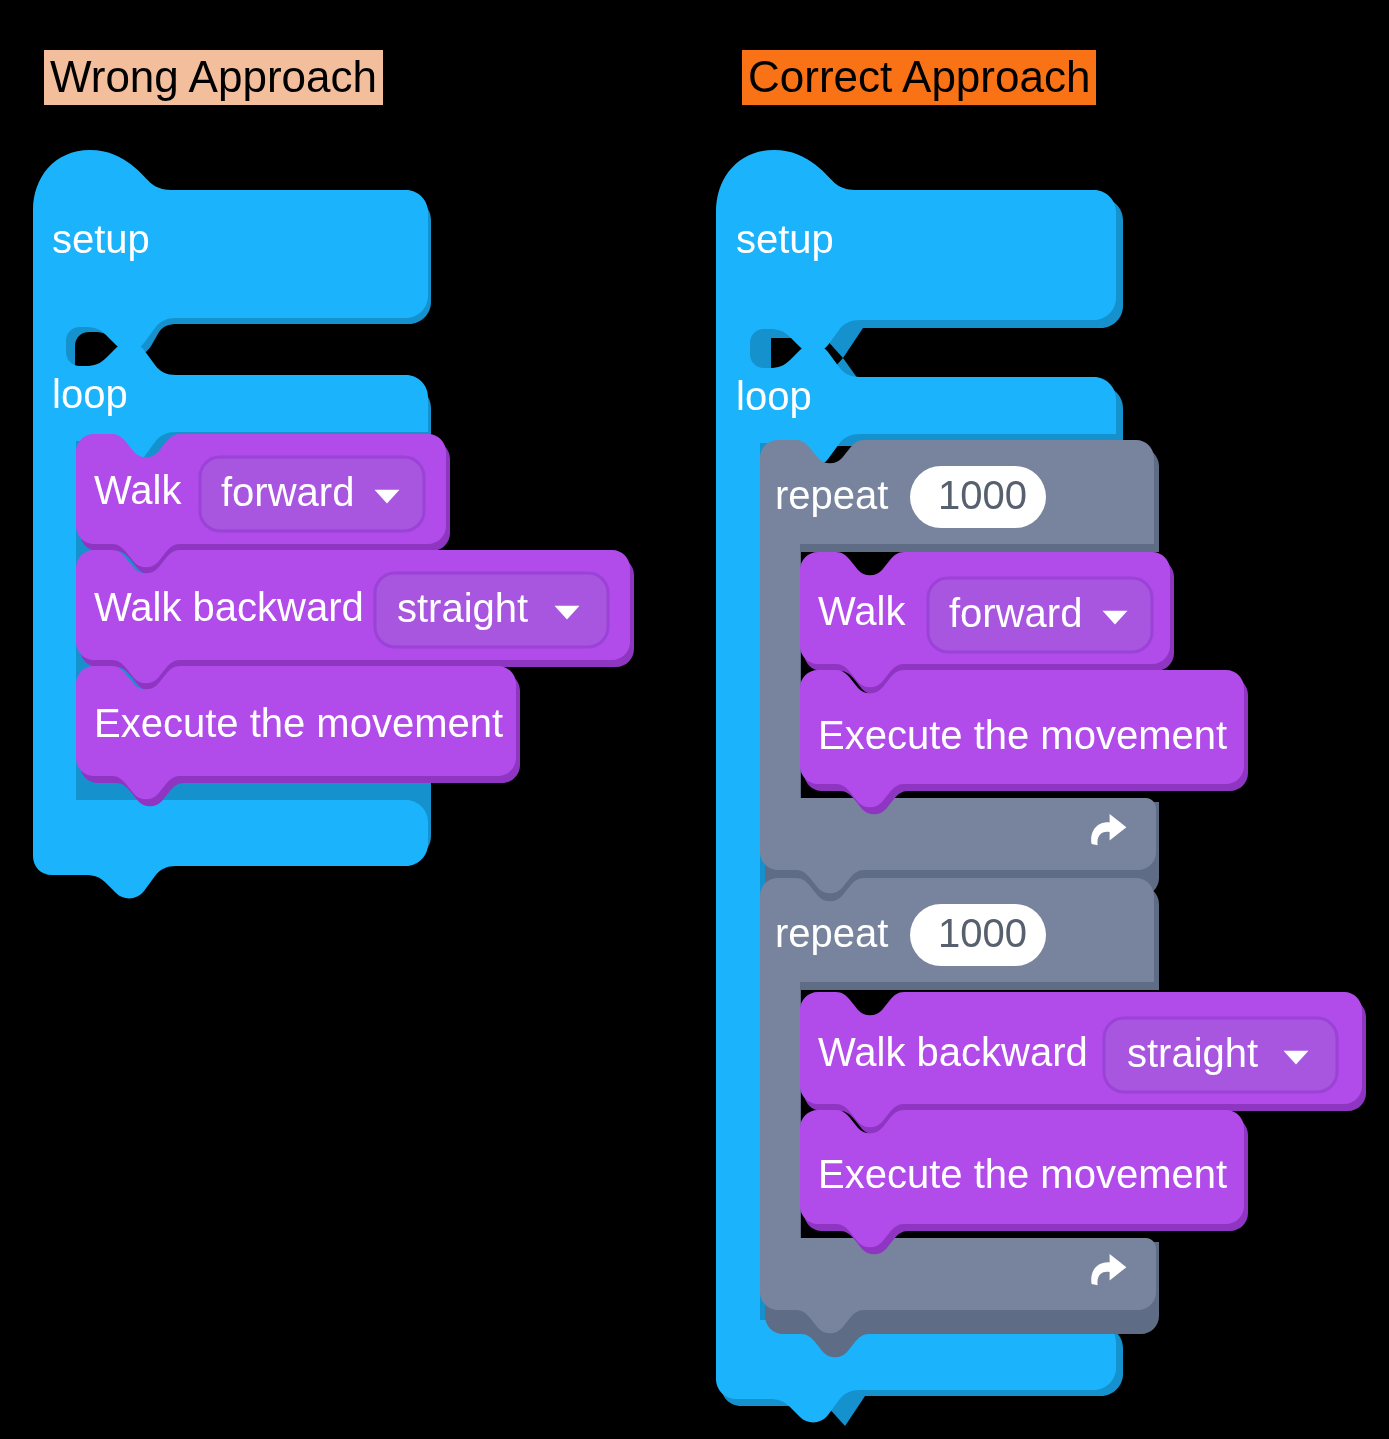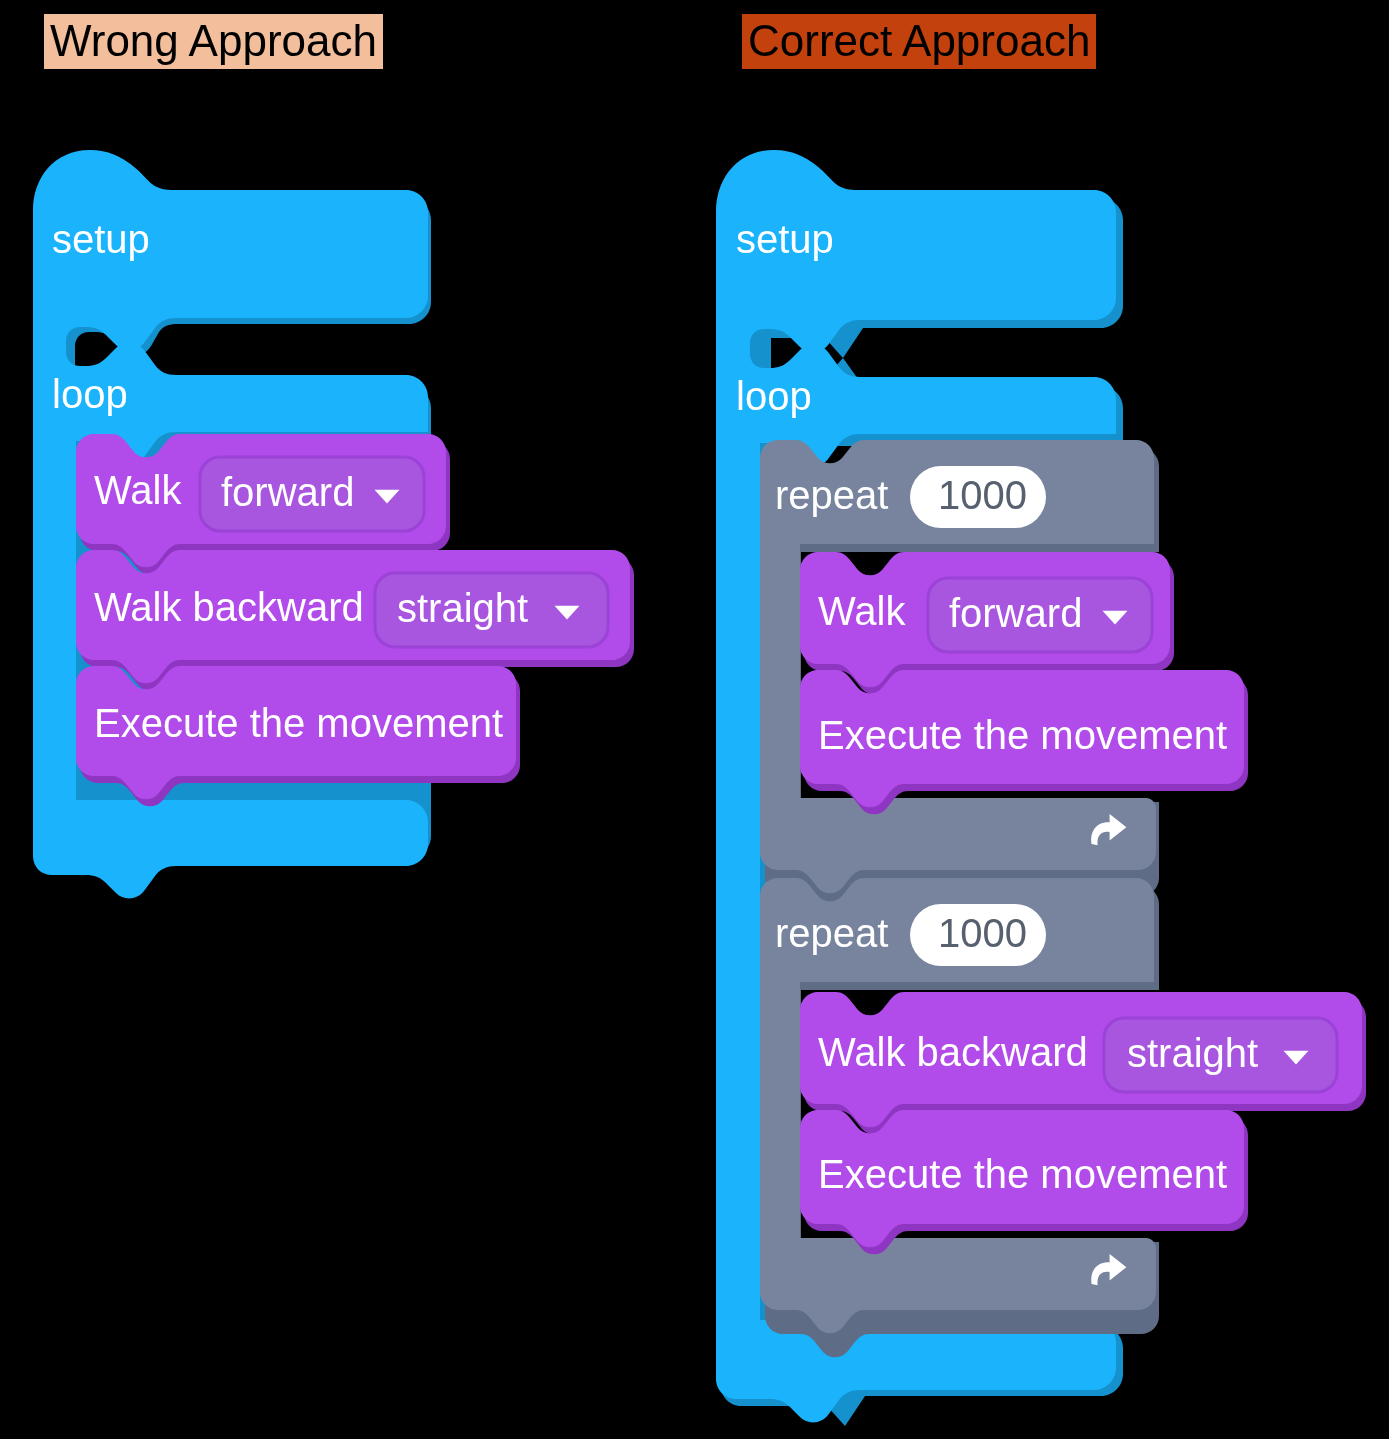--- a/index.html
+++ b/index.html
@@ -21,23 +21,24 @@
     height: 1439px;
   }
   .hl-label {
     position: absolute;
     font-family: "Liberation Sans", sans-serif;
     font-size: 44px;
     line-height: 1.12;
     color: #000000;
     white-space: nowrap;
     padding: 2px 6px 4px 6px;
+    margin-top: 36px;
   }
   #label-wrong { left: 44px; top: 14px; background: #F2BE9B; }
-  #label-correct { left: 742px; top: 14px; background: #c2410c; }
+  #label-correct { left: 742px; top: 14px; background: #f97316; }
 
   svg text {
     font-family: "Liberation Sans", sans-serif;
     dominant-baseline: middle;
   }
   .blk-label {
     fill: #ffffff;
     font-size: 40px;
   }
   .num-label {

